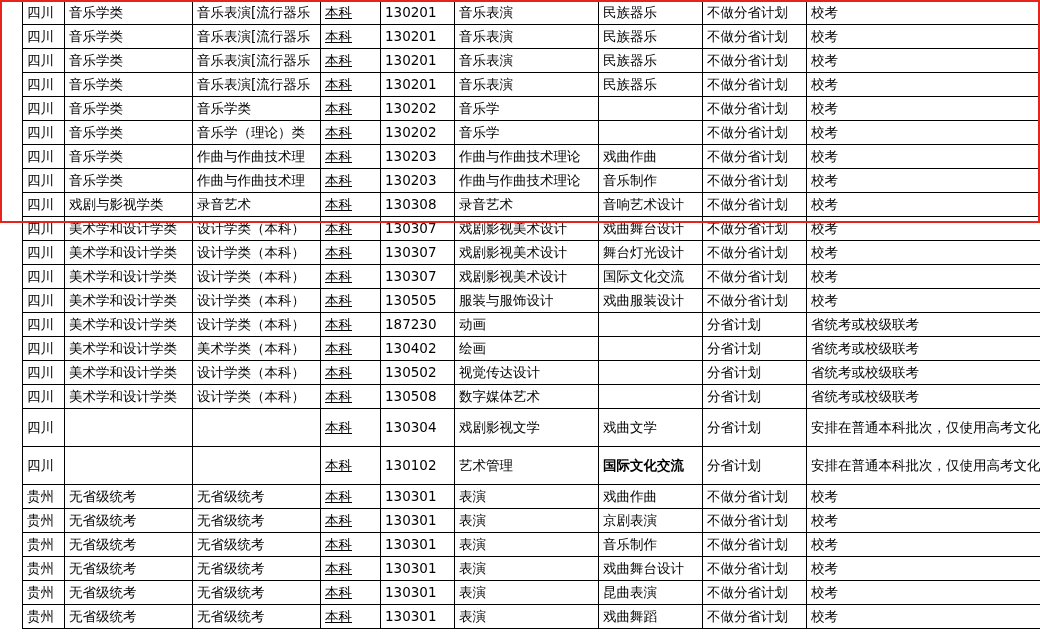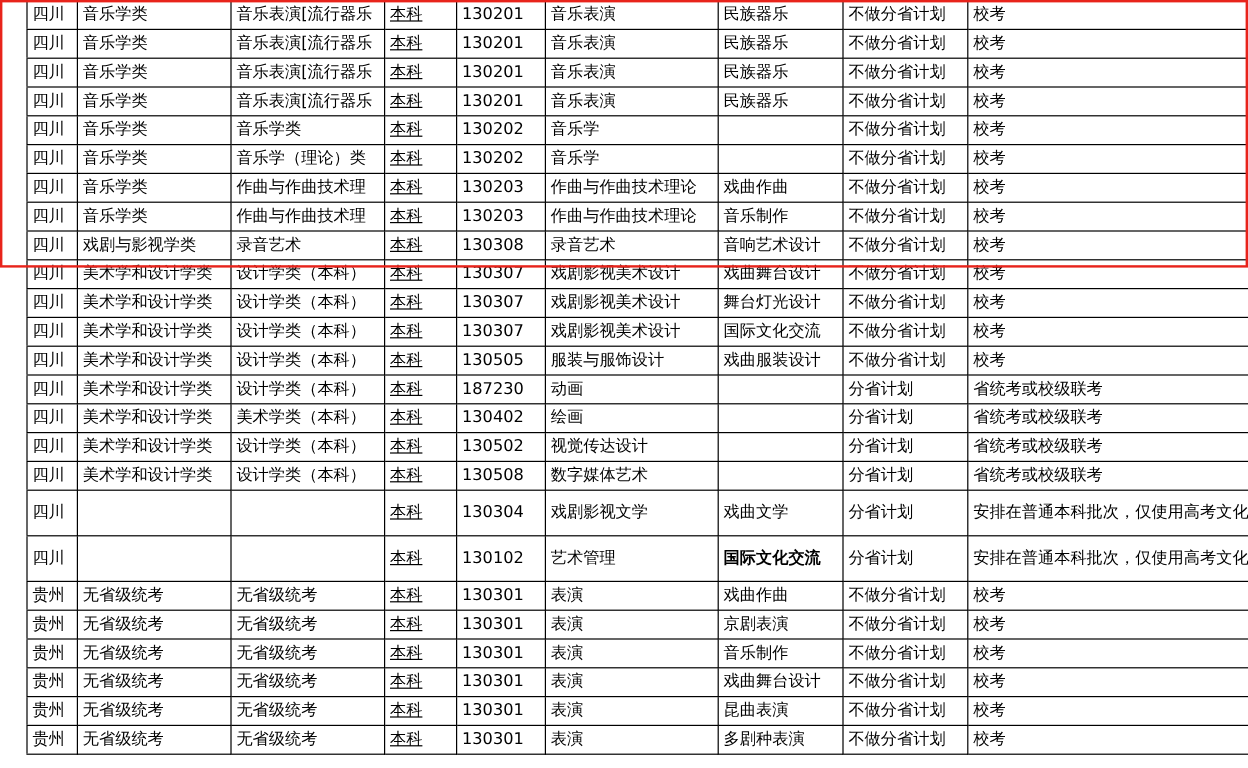--- a/index.html
+++ b/index.html
@@ -335,20 +335,20 @@
           <td class="c7">不做分省计划</td>
           <td class="c8">校考</td>
         </tr>
         <tr>
           <td class="c0">贵州</td>
           <td class="c1">无省级统考</td>
           <td class="c2">无省级统考</td>
           <td class="c3">本科</td>
           <td class="c4">130301</td>
           <td class="c5">表演</td>
-          <td class="c6">多剧种表演</td>
+          <td class="c6">戏曲舞蹈</td>
           <td class="c7">不做分省计划</td>
           <td class="c8">校考</td>
         </tr>
       </tbody>
   </table>
   <div id="highlight-box"></div>
 </div>
 
 </body></html>

